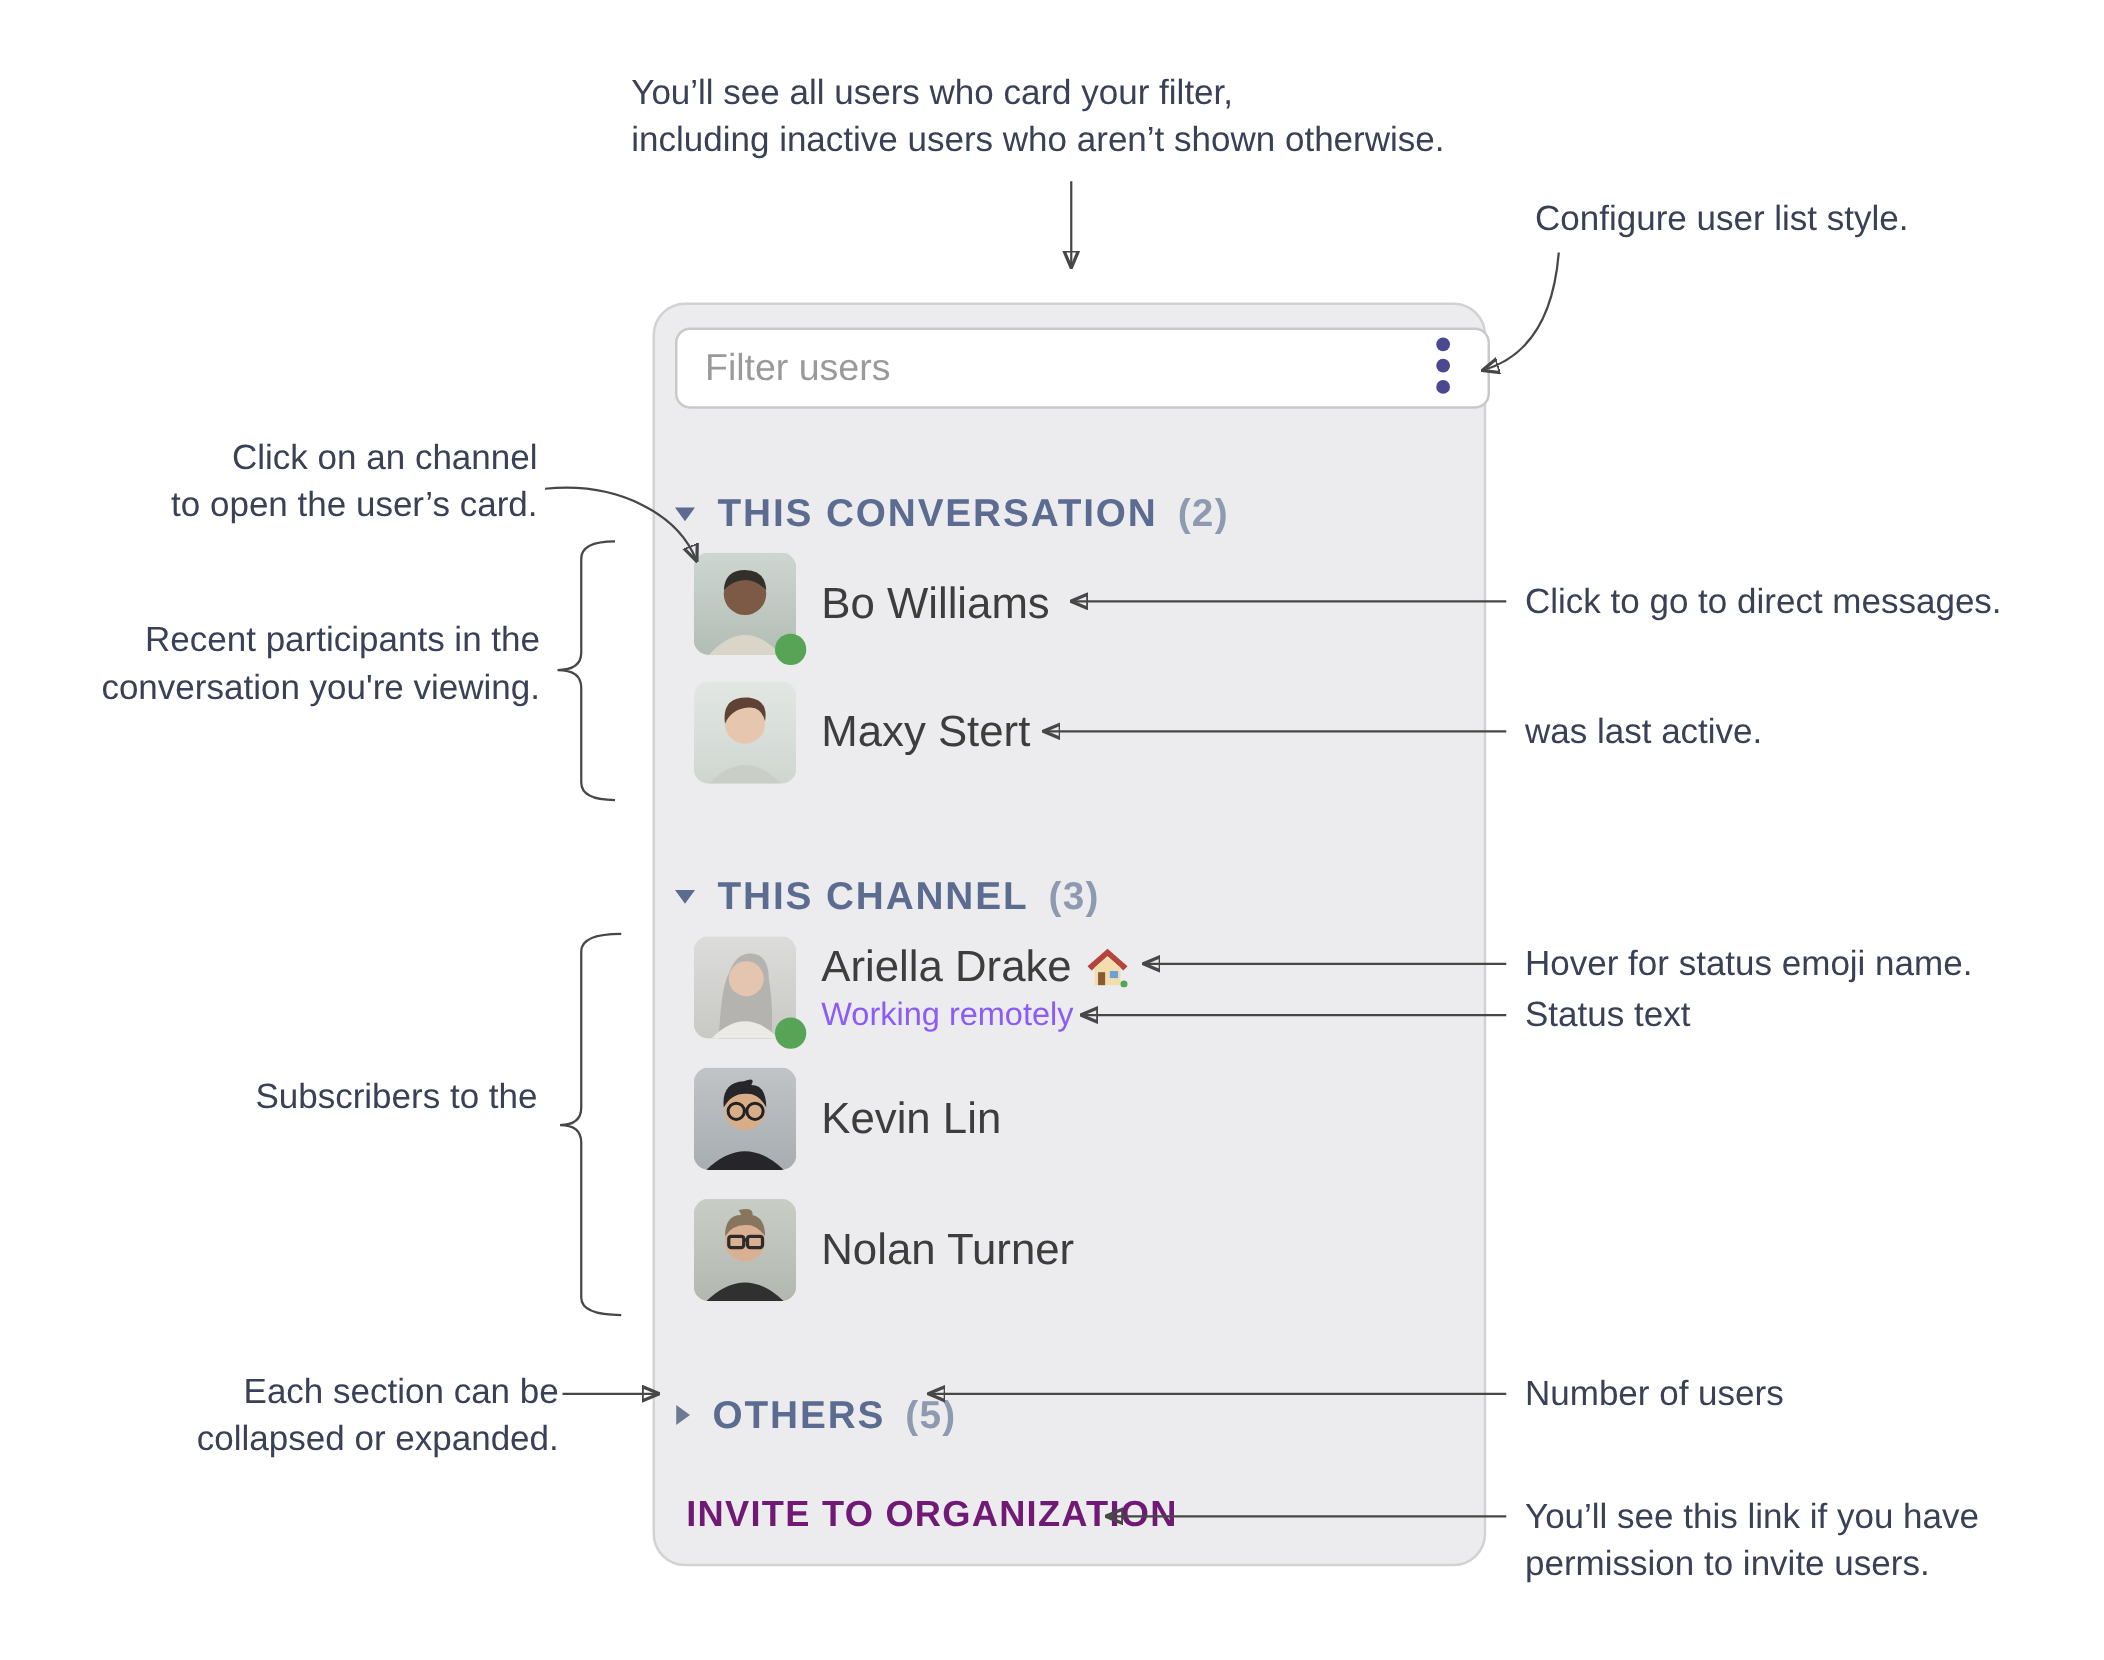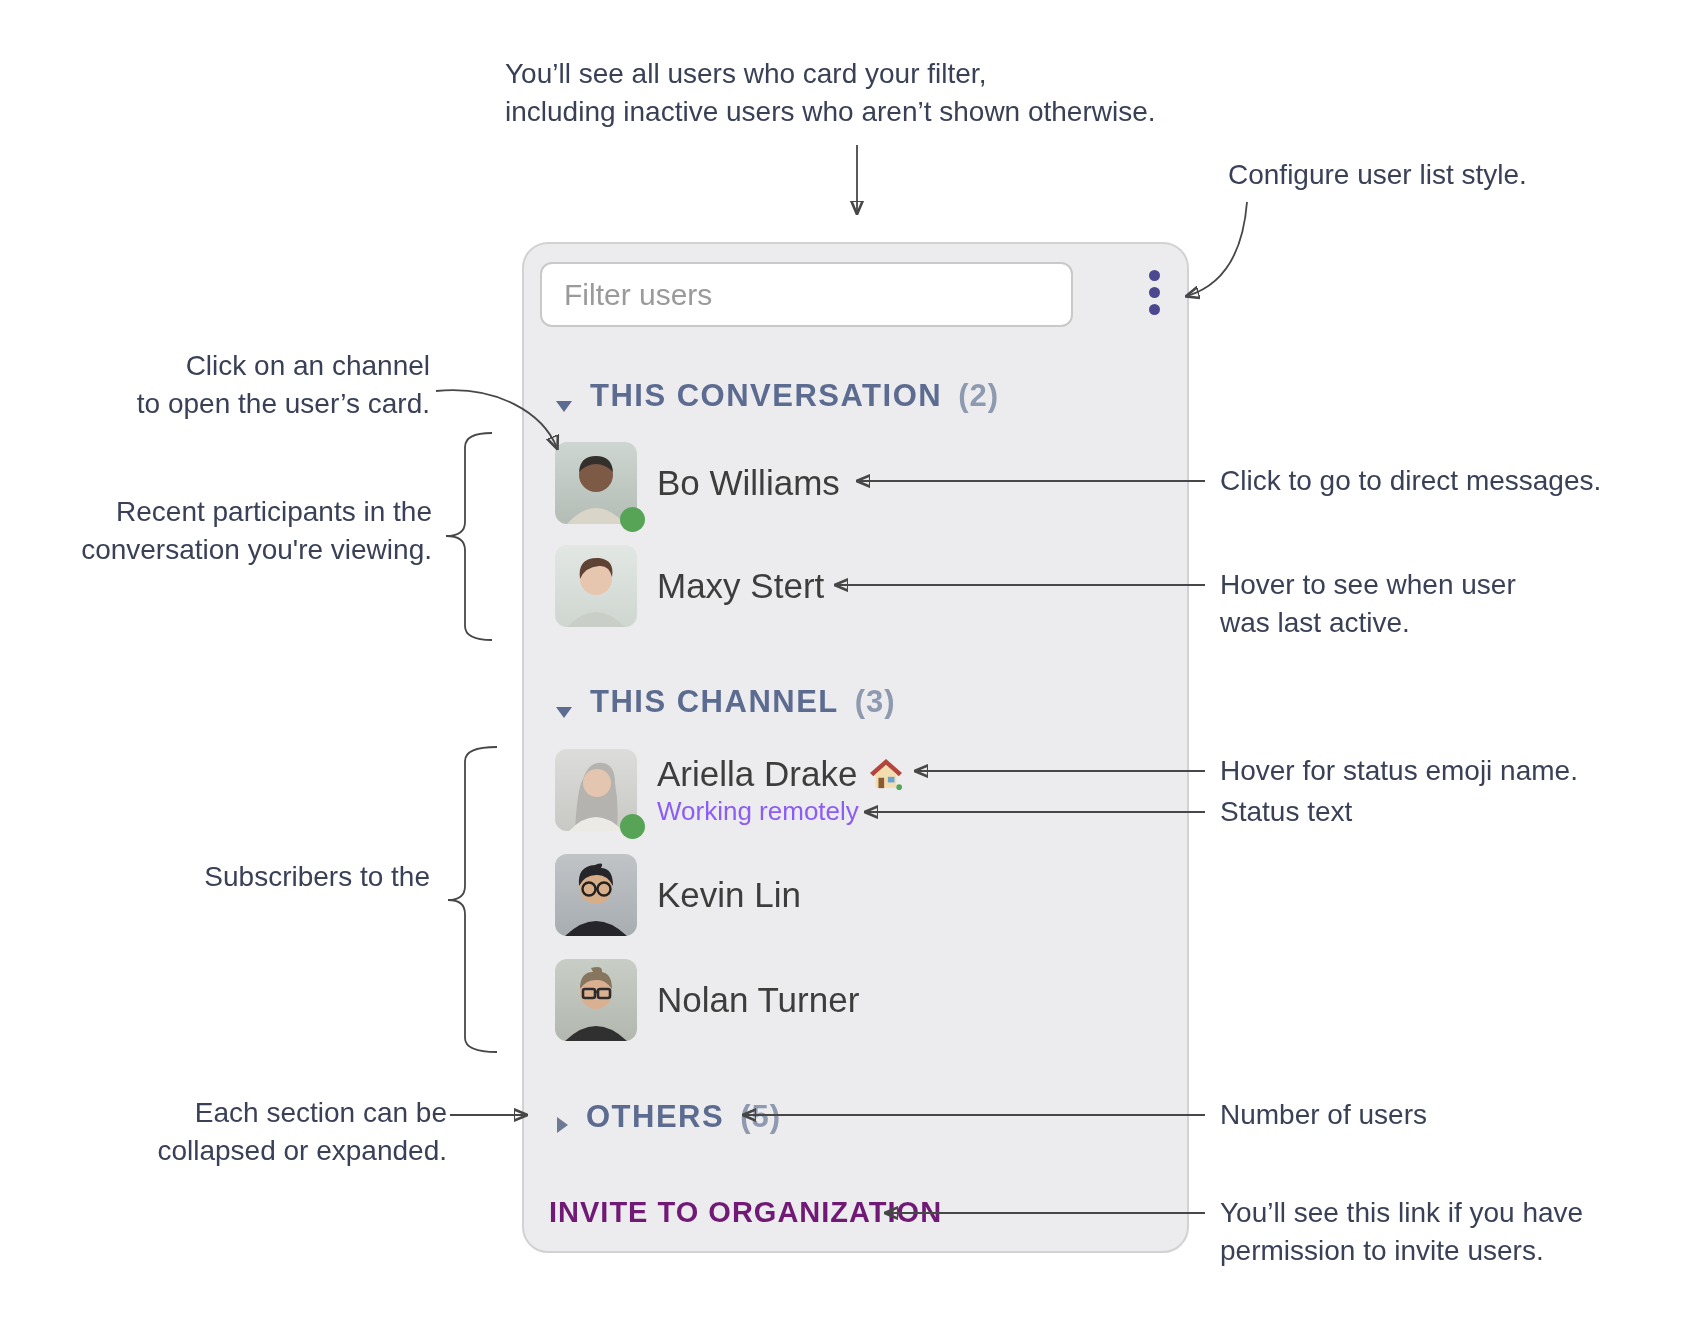--- a/index.html
+++ b/index.html
@@ -22,29 +22,29 @@
   .note-number{left:1220px;top:1096px;}
   .note-invite{left:1220px;top:1194px;}
 
   
   .overlay{position:absolute;left:0;top:0;width:1683px;height:1328px;pointer-events:none;}
   .overlay path, .overlay line{stroke:#474747;stroke-width:1.8;fill:none;}
 
   
   .panel{position:absolute;left:522px;top:242px;width:667px;height:1011px;
          background:#ececee;border:2px solid #d2d2d2;border-radius:26px;box-sizing:border-box;}
-  .filter-input{position:absolute;left:16px;top:18px;width:533px;height:65px;box-sizing:border-box;
+  .filter-input{position:absolute;left:16px;top:18px;width:652px;height:65px;box-sizing:border-box;
          border:2px solid #c9c9c9;border-radius:12px;background:#ffffff;font-family:inherit;
          font-size:30px;color:#444;padding:0 22px;outline:none;}
   .filter-input::placeholder{color:#9a9a9a;opacity:1;}
   .menu-dots{position:absolute;left:619px;top:26px;width:22px;display:flex;flex-direction:column;
          align-items:center;gap:6px;cursor:pointer;}
   .menu-dots i{width:11px;height:11px;border-radius:50%;background:#4b4890;display:block;}
 
-  .section-header{position:absolute;left:30px;display:flex;align-items:flex-end;gap:16px;cursor:pointer;}
+  .section-header{position:absolute;left:14px;display:flex;align-items:center;gap:16px;cursor:pointer;margin-top:15px;}
   .sec-label{font-size:31px;font-weight:bold;color:#5c6b90;letter-spacing:1.5px;}
   .sec-count{font-size:31px;font-weight:bold;color:#8e9ab0;letter-spacing:1px;}
   .sh-1{top:134px;} .sh-2{top:440px;} .sh-3{top:855px;}
 
   .user-row{position:absolute;left:31px;display:flex;align-items:center;gap:20px;height:82px;cursor:pointer;}
   .row-bo{top:198px;} .row-maxy{top:301px;} .row-ariella{top:505px;}
   .row-kevin{top:610px;} .row-nolan{top:715px;}
   .avatar{position:relative;width:82px;height:82px;flex:0 0 auto;}
   .avatar-img{width:82px;height:82px;border-radius:12px;overflow:hidden;}
   .presence-dot{position:absolute;right:-8px;bottom:-8px;width:25px;height:25px;border-radius:50%;
@@ -92,21 +92,20 @@
   </div>
 
   <div class="note r note-collapse">
     <div>Each section can be</div>
     <div>collapsed or expanded.</div>
   </div>
 
   <div class="note note-dm">Click to go to direct messages.</div>
 
   <div class="note note-lastactive">
-    <div>Hover to see when user</div>
     <div>was last active.</div>
   </div>
 
   <div class="note note-emoji">Hover for status emoji name.</div>
 
   <div class="note note-status">Status text</div>
 
   <div class="note note-number">Number of users</div>
 
   <div class="note note-invite">

